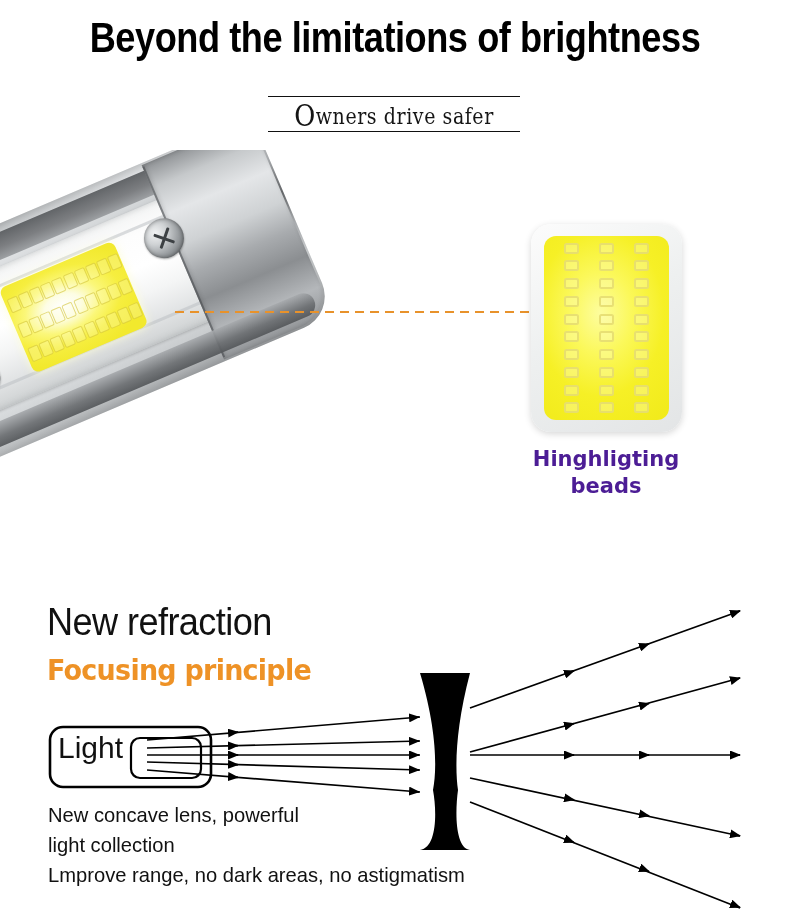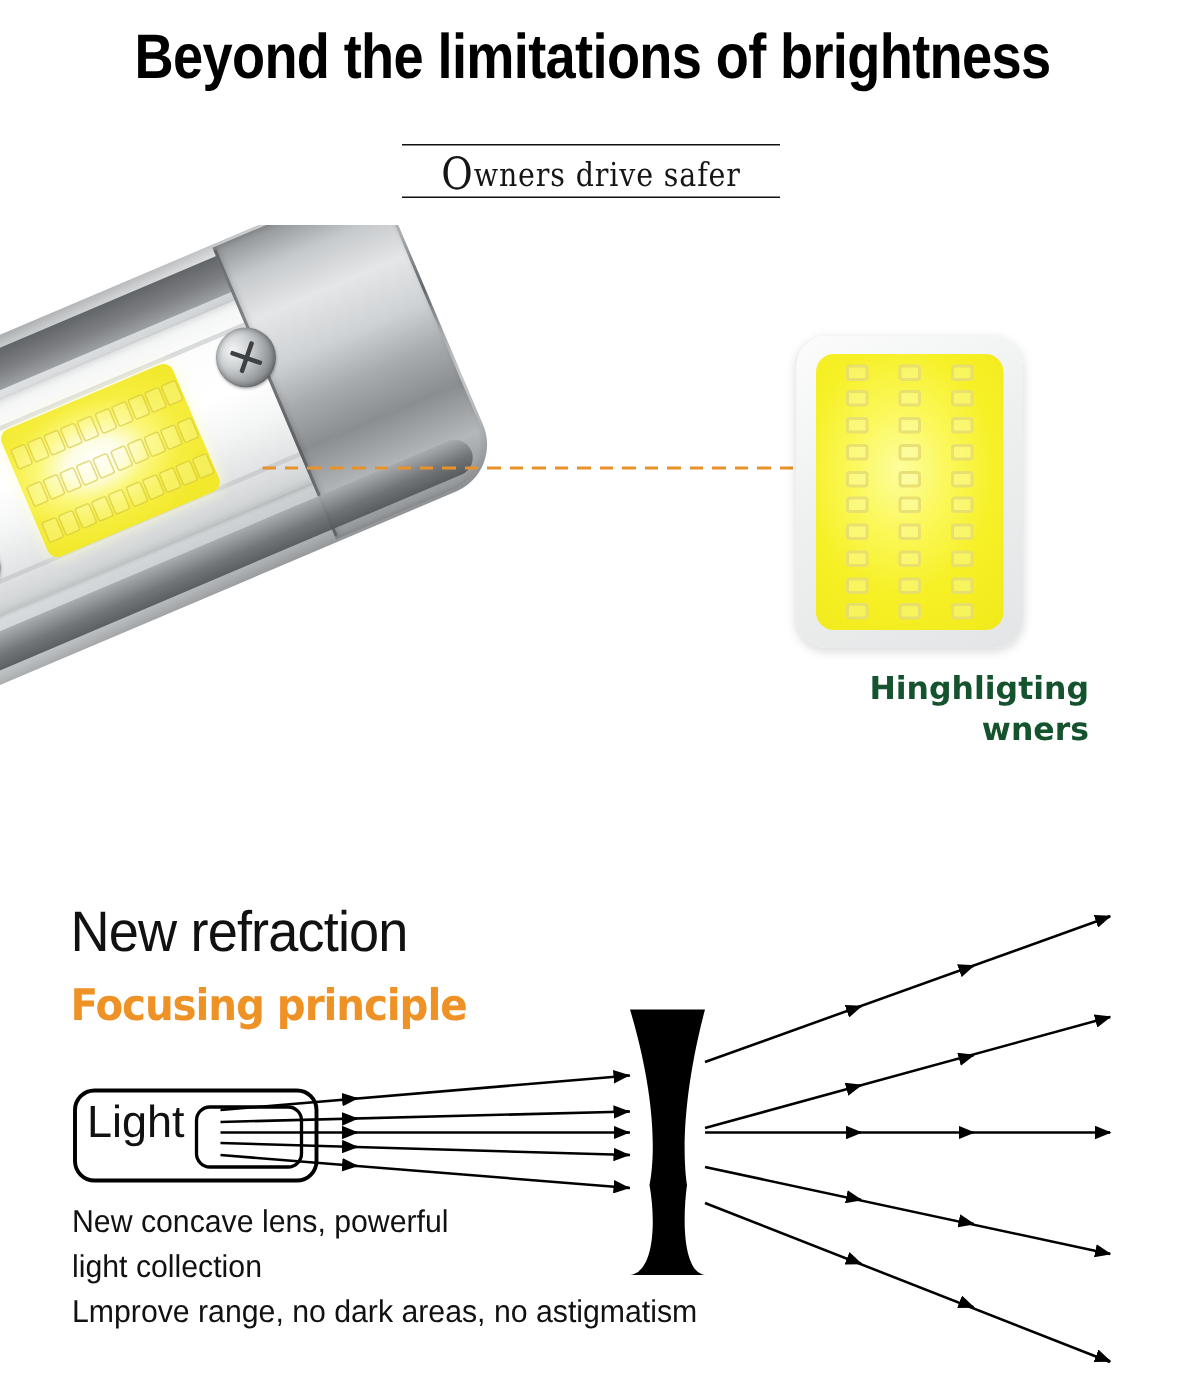--- a/index.html
+++ b/index.html
@@ -242,26 +242,26 @@
     background: rgba(253,253,190,0.38);
     box-sizing: border-box;
   }
 
   
   #beads-caption {
     position: absolute;
     left: 486px;
     top: 446px;
     width: 240px;
-    text-align: right;
+    text-align: center;
     font-family: "DejaVu Sans", sans-serif;
     font-weight: bold;
     font-size: 21px;
     line-height: 1.28;
-    color: #14532d;
+    color: #4c1d95;
   }
 
   
   #refraction-title {
     position: absolute;
     left: 47px;
     top: 601px;
     font-family: "Liberation Sans", sans-serif;
     font-weight: normal;
     font-size: 38px;
@@ -401,21 +401,21 @@
       <div class="die" style="left: 55px; top: 148.545px;"></div>
       <div class="die" style="left: 90px; top: 148.545px;"></div>
       <div class="die" style="left: 20px; top: 166.273px;"></div>
       <div class="die" style="left: 55px; top: 166.273px;"></div>
       <div class="die" style="left: 90px; top: 166.273px;"></div>
     </div>
 </div>
 
 <div id="beads-caption">
   <div>Hinghligting</div>
-  <div>wners</div>
+  <div>beads</div>
 </div>
 
 <div id="refraction-title">New refraction</div>
 <div id="focusing-subtitle">Focusing principle</div>
 
 <svg id="ray-diagram" viewBox="0 0 790 341">
   <defs>
     <marker id="ah" markerWidth="11" markerHeight="9" refX="10" refY="4.5" orient="auto" markerUnits="userSpaceOnUse">
       <path d="M0,0 L11,4.5 L0,9 Z" fill="#000"></path>
     </marker>

